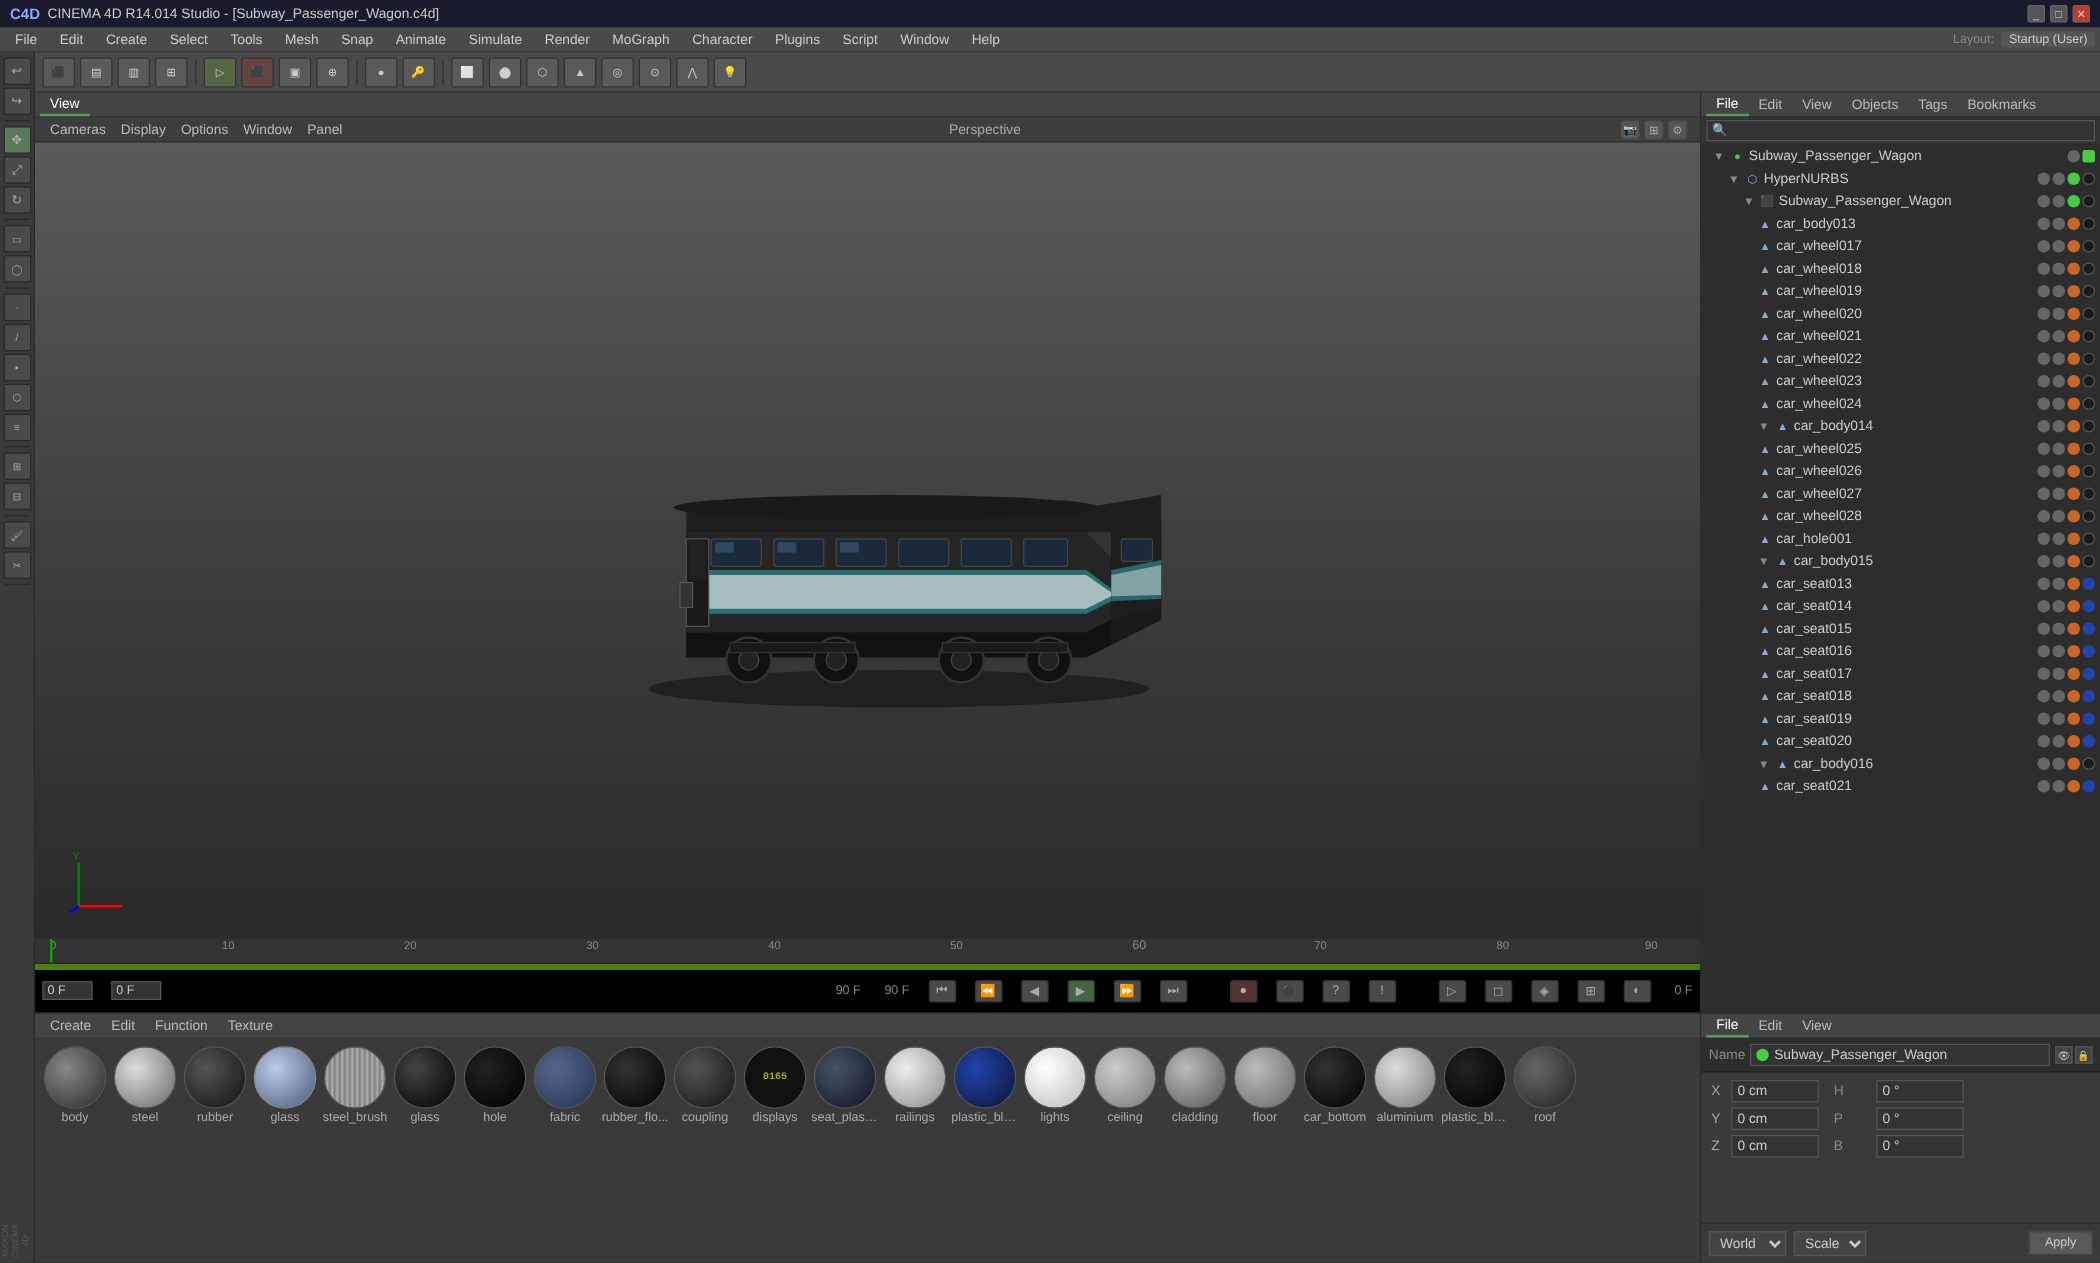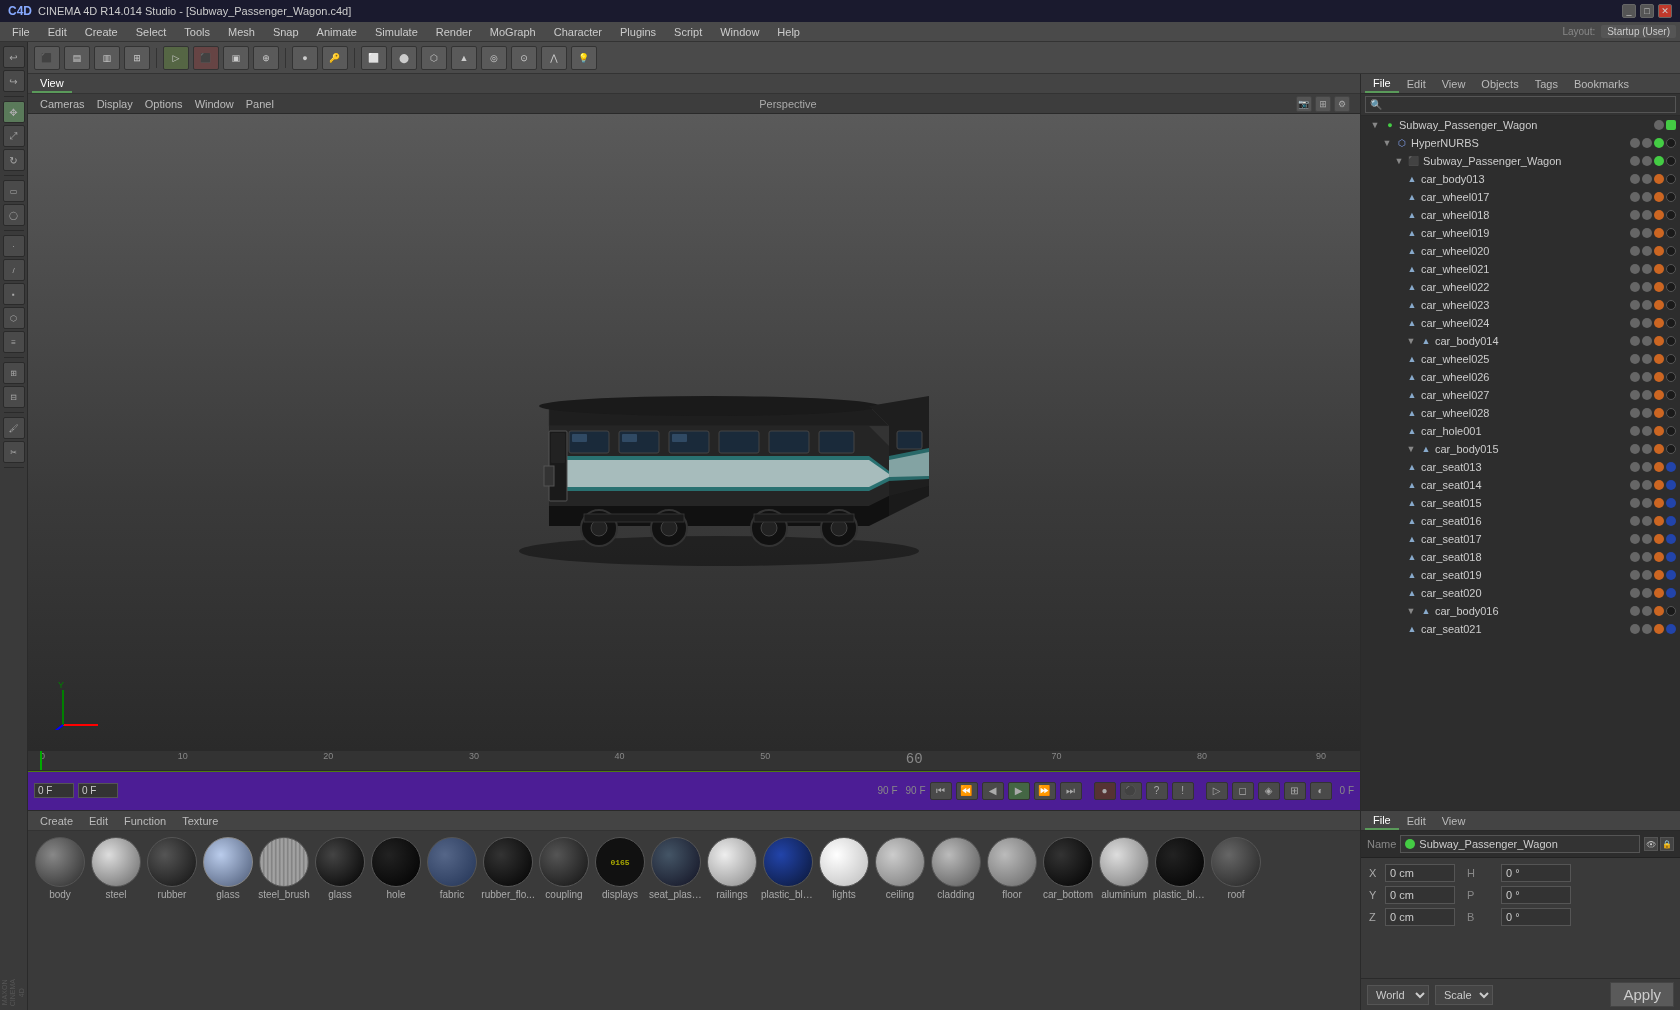--- a/index.html
+++ b/index.html
@@ -50,21 +50,21 @@
     #viewport-3d { flex: 1; position: relative; background: linear-gradient(180deg, #5a5a5a 0%, #4a4a4a 30%, #3a3a3a 60%, #2a2a2a 100%); overflow: hidden; }
     #grid-overlay { position: absolute; top: 0; left: 0; right: 0; bottom: 0; opacity: 0.4; }
     .vp-icon-btn { width: 16px; height: 16px; background: #555; border: 1px solid #444; border-radius: 2px; cursor: pointer; display: flex; align-items: center; justify-content: center; font-size: 9px; color: #aaa; }
 
     
     #axis-indicator { position: absolute; bottom: 20px; left: 20px; width: 50px; height: 50px; }
 
     
     #timeline { height: 60px; background: #3a3a3a; border-top: 1px solid #2a2a2a; display: flex; flex-direction: column; }
     #timeline-ruler { height: 20px; background: #333; display: flex; align-items: center; padding: 0 4px; border-bottom: 1px solid #2a2a2a; position: relative; overflow: hidden; }
-    #timeline-controls { height: 40px; background: #4c1d95; display: flex; align-items: center; gap: 4px; padding: 0 6px; border-top: 1px solid #4d7c0f; }
+    #timeline-controls { height: 40px; background: #000000; display: flex; align-items: center; gap: 15px; padding: 0 6px; border-top: 5px solid #4d7c0f; }
     .tl-control-btn { width: 22px; height: 18px; background: #4a4a4a; border: 1px solid #333; border-radius: 2px; cursor: pointer; display: flex; align-items: center; justify-content: center; font-size: 10px; color: #aaa; }
 
     
     #material-editor { height: 200px; background: #3a3a3a; border-top: 1px solid #2a2a2a; display: flex; flex-direction: column; }
     #mat-toolbar { height: 20px; background: #444; display: flex; align-items: center; padding: 0 6px; gap: 4px; border-bottom: 1px solid #333; }
     .mat-menu-item { padding: 1px 6px; font-size: 11px; color: #bbb; cursor: pointer; }
     #mat-grid { flex: 1; display: flex; flex-wrap: wrap; gap: 0px; padding: 4px; overflow-x: auto; align-content: flex-start; }
     .mat-item { display: flex; flex-direction: column; align-items: center; width: 56px; cursor: pointer; padding: 2px; }
     .mat-sphere { width: 50px; height: 50px; border-radius: 50%; border: 1px solid #555; }
     .mat-label { font-size: 10px; color: #aaa; text-align: center; margin-top: 2px; white-space: nowrap; overflow: hidden; text-overflow: ellipsis; width: 54px; }
@@ -93,21 +93,21 @@
     #right-bottom { height: 200px; background: #3a3a3a; border-top: 1px solid #2a2a2a; display: flex; flex-direction: column; }
     #coord-tabs { height: 20px; background: #444; display: flex; align-items: center; padding: 0 4px; border-bottom: 1px solid #2a2a2a; }
     #coord-tree { flex: 1; padding: 6px; }
     .coord-row { display: flex; align-items: center; margin-bottom: 4px; gap: 4px; }
     .coord-label { width: 12px; font-size: 11px; color: #aaa; }
     .coord-field { width: 70px; background: #333; border: 1px solid #555; color: #ccc; font-size: 11px; padding: 2px 4px; }
     .coord-suffix { font-size: 11px; color: #888; width: 30px; }
     .coord-field2 { width: 70px; background: #333; border: 1px solid #555; color: #ccc; font-size: 11px; padding: 2px 4px; }
     #coord-footer { height: 32px; display: flex; align-items: center; padding: 0 6px; gap: 6px; border-top: 1px solid #2a2a2a; }
     .coord-select { background: #444; border: 1px solid #555; color: #ccc; font-size: 11px; padding: 2px 4px; }
-    .apply-btn { background: #5a5a5a; border: 1px solid #444; color: #ccc; font-size: 15px; padding: 3px 12px; cursor: pointer; }
+    .apply-btn { background: #5a5a5a; border: 1px solid #444; color: #ccc; font-size: 10px; padding: 3px 12px; cursor: pointer; }
 
     
     ::-webkit-scrollbar { width: 8px; height: 8px; }
     ::-webkit-scrollbar-track { background: #2a2a2a; }
     ::-webkit-scrollbar-thumb { background: #555; border-radius: 2px; }
 
     
     #om-tree::-webkit-scrollbar { width: 6px; }
   </style>
 </head>
@@ -325,21 +325,21 @@
 
               <div style="position:absolute; left:8px; top:0; width:2px; height:100%; background:#00aa00; z-index:10;"></div>
 
               <div style="display:flex; width:100%; height:100%; padding-left:8px;">
                 <div style="position:absolute; left:8px; font-size:9px; color:#888;">0</div>
                 <div style="position:absolute; left:11%; font-size:9px; color:#888;">10</div>
                 <div style="position:absolute; left:22%; font-size:9px; color:#888;">20</div>
                 <div style="position:absolute; left:33%; font-size:9px; color:#888;">30</div>
                 <div style="position:absolute; left:44%; font-size:9px; color:#888;">40</div>
                 <div style="position:absolute; left:55%; font-size:9px; color:#888;">50</div>
-                <div style="position:absolute; left:66%; font-size:14px; color:#888;font-family:Liberation Mono, monospace;">60</div>
+                <div style="position:absolute; left:66%; font-size:10px; color:#888;">60</div>
                 <div style="position:absolute; left:77%; font-size:9px; color:#888;">70</div>
                 <div style="position:absolute; left:88%; font-size:9px; color:#888;">80</div>
                 <div style="position:absolute; right:30px; font-size:9px; color:#888;">90</div>
               </div>
             </div>
           </div>
           <div id="timeline-controls">
             <input style="width: 40px; background: rgb(51, 51, 51); border: 1px solid rgb(85, 85, 85); color: rgb(204, 204, 204); font-size: 10px; padding: 1px 3px;" value="0 F">
             <input style="width: 40px; background: rgb(51, 51, 51); border: 1px solid rgb(85, 85, 85); color: rgb(204, 204, 204); font-size: 10px; padding: 1px 3px;" value="0 F">
             <div style="flex:1;"></div>

